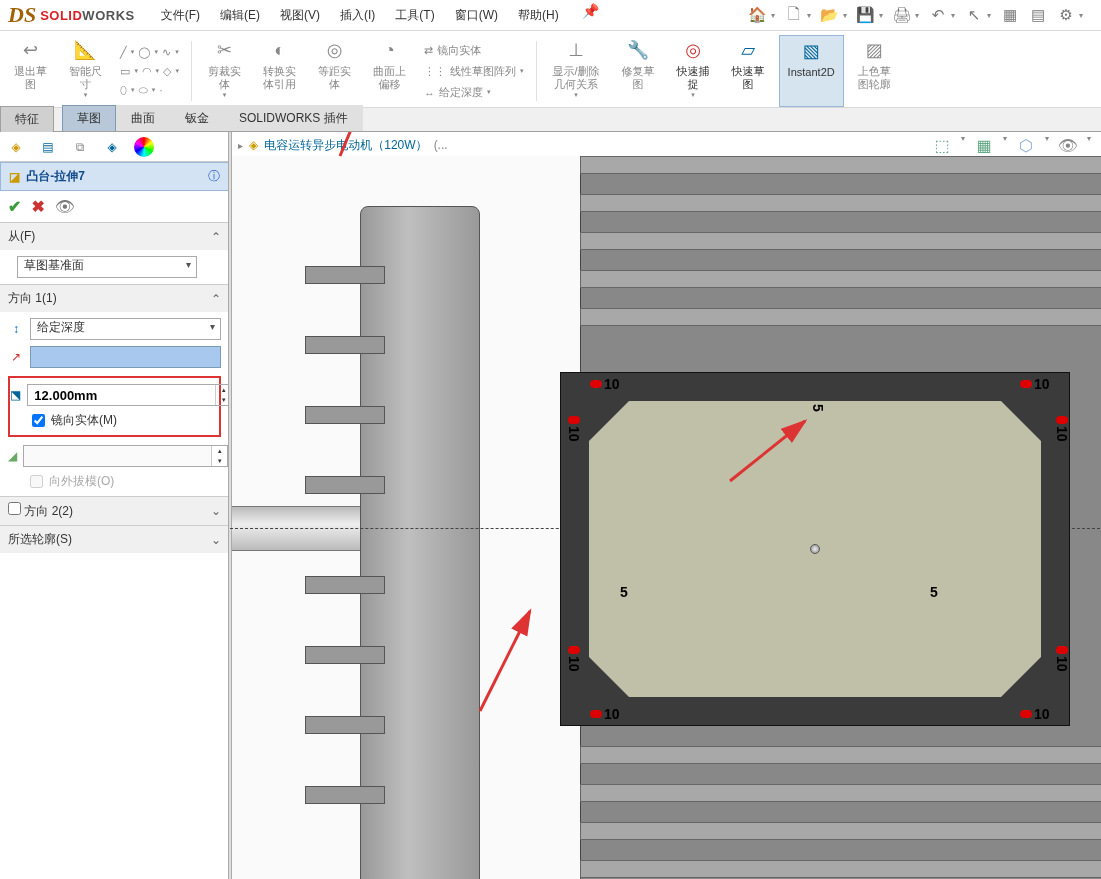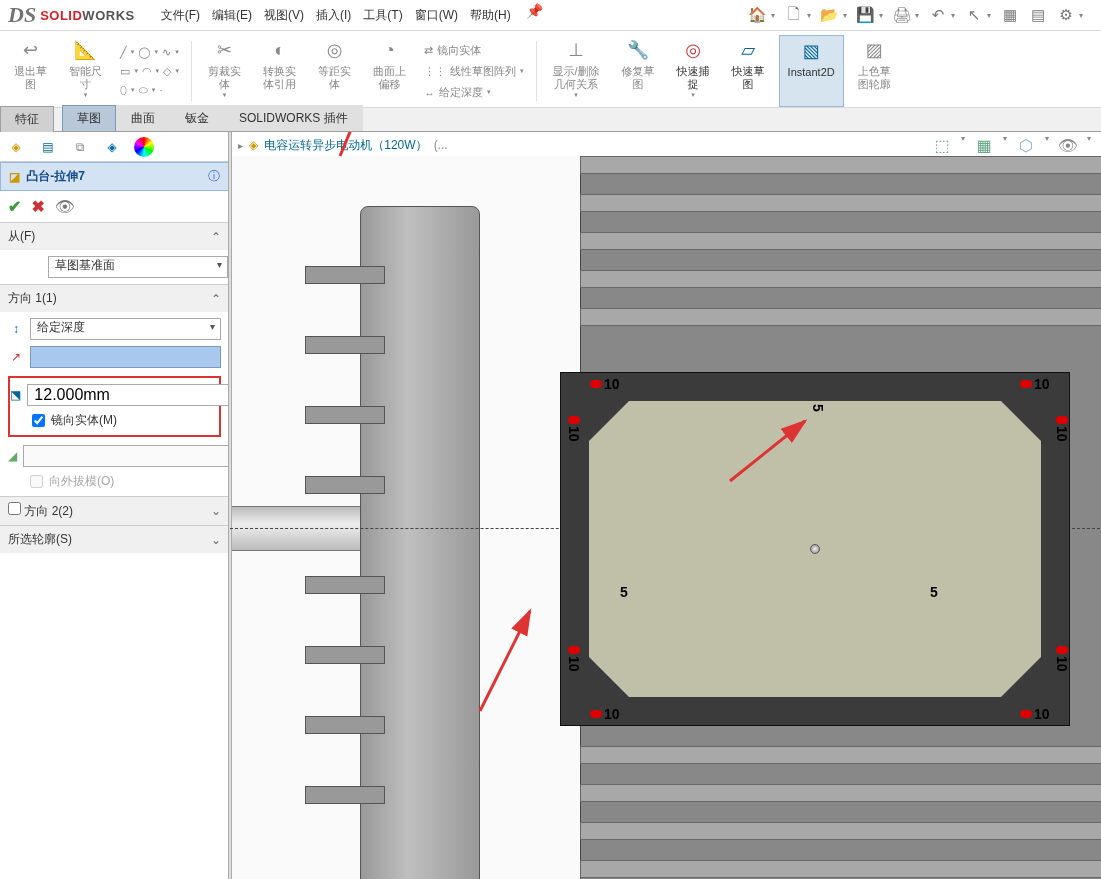--- a/index.html
+++ b/index.html
@@ -1,24 +1,24 @@
 <!DOCTYPE html>
 <html><head>
 <meta charset="utf-8">
 <style>
 * { box-sizing: border-box; margin: 0; padding: 0; font-family: "Microsoft YaHei", Arial, sans-serif; }
 body { width: 1101px; height: 879px; background: #fff; overflow: hidden; position: relative; font-size: 12px; color: #333; }
 
 
 .titlebar { height: 30px; display: flex; align-items: center; padding: 0 8px; background: #fff; }
 .logo { display: flex; align-items: center; gap: 4px; margin-right: 20px; }
-.logo-ds { color: #737373; font-size: 22px; font-style: italic; font-weight: bold; font-family: "Times New Roman", serif; }
+.logo-ds { color: #a16207; font-size: 22px; font-style: italic; font-weight: bold; font-family: "Times New Roman", serif; }
 .logo-text { color: #da2128; font-weight: bold; font-size: 13px; letter-spacing: 0.5px; }
 .logo-text .works { color: #555; }
-.menubar { display: flex; gap: 0; text-align: right; }
+.menubar { display: flex; gap: 8px; text-align: right; }
 .menu-item { padding: 4px 6px; cursor: pointer; }
 .menu-pin { margin-left: 10px; color: #0078d7; font-size: 14px; }
 .qab { margin-left: auto; display: flex; align-items: center; gap: 10px; padding-right: 10px; }
 .qab-icon { width: 18px; height: 18px; display: inline-flex; align-items: center; justify-content: center; color: #777; font-size: 15px; }
 .qab-drop { font-size: 8px; color: #888; margin-left: -6px; }
 
 
 .ribbon { height: 78px; background: #fff; border-top: 1px solid #d9d9d9; border-bottom: 1px solid #d9d9d9; display: flex; align-items: stretch; padding: 4px 6px 0; gap: 6px; }
 .rgroup { display: flex; flex-direction: column; align-items: center; justify-content: flex-start; padding: 2px 8px; position: relative; color: #888; }
 .rgroup.enabled { color: #333; }
@@ -47,26 +47,26 @@
 .pp-title { display: flex; align-items: center; gap: 6px; font-weight: bold; color: #104a8a; }
 .pp-actions { display: flex; align-items: center; gap: 10px; padding: 6px 8px; font-size: 16px; }
 .pp-ok { color: #3a9c3a; font-weight: bold; }
 .pp-cancel { color: #c33; font-weight: bold; }
 .pp-eye { color: #777; }
 .pp-section { border-top: 1px solid #ccc; }
 .pp-sechead { background: #f0f0f0; padding: 5px 8px; display: flex; align-items: center; justify-content: space-between; cursor: pointer; }
 .pp-chev { color: #666; }
 .pp-body { padding: 6px 8px; display: flex; flex-direction: column; gap: 6px; }
 .pp-select { width: 100%; height: 22px; border: 1px solid #aaa; background: #fff; padding: 0 18px 0 6px; font-size: 12px; appearance: none; position: relative; }
-.pp-select-wrap { position: relative; width: 180px; margin-left: 40px; }
+.pp-select-wrap { position: relative; width: 180px; margin-left: 9px; }
 .pp-select-wrap::after { content: "▾"; position: absolute; right: 6px; top: 3px; font-size: 10px; color: #555; pointer-events: none; }
 .pp-row { display: flex; align-items: center; gap: 6px; }
 .pp-rowicon { width: 16px; height: 16px; display: inline-flex; align-items: center; justify-content: center; color: #0066cc; }
 .pp-input-wrap { flex: 1; display: flex; border: 1px solid #aaa; height: 22px; }
-.pp-input { flex: 1; border: none; padding: 0 6px; font-size: 16px; outline: none; }
+.pp-input { flex: 1; border: none; padding: 0 6px; font-size: 13px; outline: none; font-weight: bold; }
 .pp-spin { width: 16px; display: flex; flex-direction: column; border-left: 1px solid #ccc; }
 .pp-spin div { flex: 1; font-size: 7px; text-align: center; line-height: 10px; cursor: pointer; }
 .pp-bluebox { background: #a8c8ee; height: 22px; flex: 1; border: 1px solid #7a9ab8; }
 .pp-check { display: flex; align-items: center; gap: 6px; margin-left: 22px; }
 .highlight-box { border: 2px solid #d33; padding: 6px 4px 6px 0; margin: 2px 0; }
 
 
 .viewport { flex: 1; background: #fff; position: relative; overflow: hidden; }
 .vp-top { position: absolute; top: 2px; left: 8px; right: 8px; height: 22px; display: flex; align-items: center; gap: 6px; z-index: 5; }
 .vp-bc-arrow { color: #888; font-size: 10px; }

